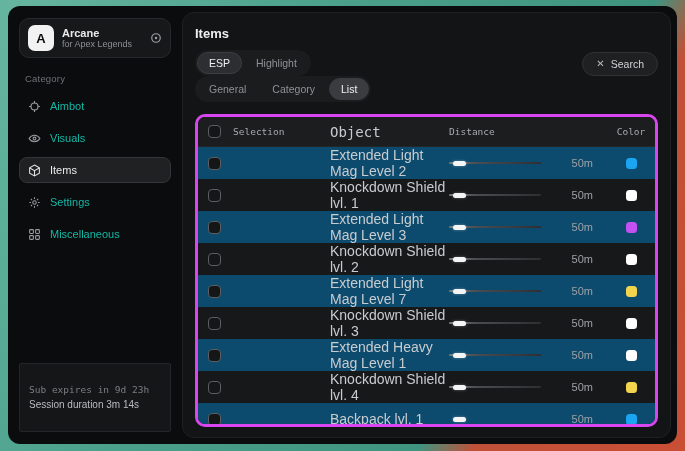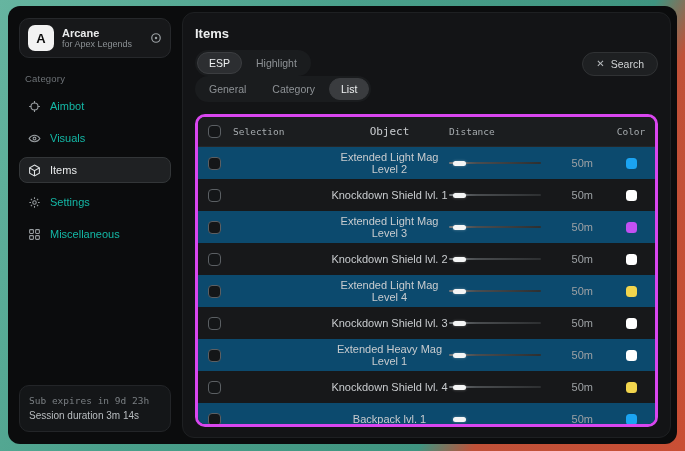--- a/index.html
+++ b/index.html
@@ -35,22 +35,22 @@
   .nav-item {
     display:flex; align-items:center; gap:9px; height:26px; padding:0 8px;
     border:1px solid transparent; border-radius:8px; color:#14b8a6; cursor:pointer;
   }
   .nav-item .nav-ic { display:flex; color:#979c9f; }
   .nav-item span.lbl { font-size:11px; }
   .nav-item.active { background:#1f2123; border-color:#333638; color:#e9ebec; }
   .nav-item.active .nav-ic { color:#dfe2e3; }
   .sb-spacer { flex:1; }
   .footer-card {
-    background:#141618; border:1px solid #232528; border-radius:10px;
-    padding:8px 9px; line-height:1.5;
+    background:#141618; border:1px solid #232528; border-radius:2px;
+    padding:19px 9px; line-height:1.5;
   }
   .footer-line1 { font-family:"DejaVu Sans Mono","Liberation Mono",monospace; font-size:9.5px; color:#7a7f83; }
   .footer-line2 { font-size:10px; color:#b9bdc0; }
   
   .main {
     flex:1; background:#131416; border:1px solid #1e2022; border-radius:12px;
     padding:13px 12px 10px; display:flex; flex-direction:column;
   }
   .main-title { color:#eceeef; font-size:13px; font-weight:700; }
   .controls-row { display:flex; align-items:flex-end; justify-content:space-between; margin-top:9px; }
@@ -81,21 +81,21 @@
     display:flex; align-items:center; height:30px; background:#1b1d1f;
     border-bottom:1px solid #242628; flex:none;
   }
   .th {
     font-family:"DejaVu Sans Mono","Liberation Mono",monospace;
     font-size:9.5px; color:#a6abae;
   }
   .row { display:flex; align-items:center; height:32px; background:#0c4a6e; flex:none; }
   .row.alt { background:#17181a; }
   .col-select { width:132px; display:flex; align-items:center; gap:12px; padding-left:10px; flex:none; }
-  .col-object { flex:1; font-size:11px; color:#c9cccf;text-align:center; }
+  .col-object { flex:1; font-size:14px; color:#c9cccf; }
   .col-distance { width:158px; display:flex; align-items:center; flex:none; }
   .col-color { width:48px; display:flex; justify-content:center; flex:none; }
   .checkbox {
     width:13px; height:13px; border:1.5px solid #5b5f63; border-radius:4px;
     background:#141618; cursor:pointer; flex:none;
   }
   .slider { position:relative; width:92px; height:12px; cursor:pointer; flex:none; }
   .slider .track {
     position:absolute; left:0; right:0; top:5px; height:2px; border-radius:2px;
     background:linear-gradient(90deg,#777b7e 0%,#4a4d50 30%,#2d2f31 100%);
@@ -286,21 +286,21 @@
     </div>
     <div class="col-color">
       <div class="swatch" style="background: rgb(255, 255, 255);"></div>
     </div>
   </div>
 
   <div class="row">
     <div class="col-select">
       <div class="checkbox"></div>
     </div>
-    <div class="col-object">Extended Light Mag Level 4</div>
+    <div class="col-object">Extended Light Mag Level 7</div>
     <div class="col-distance">
       <div class="slider">
         <div class="track"></div>
         <div class="handle"></div>
       </div>
       <div class="dist-val">50m</div>
     </div>
     <div class="col-color">
       <div class="swatch" style="background: rgb(242, 213, 77);"></div>
     </div>

